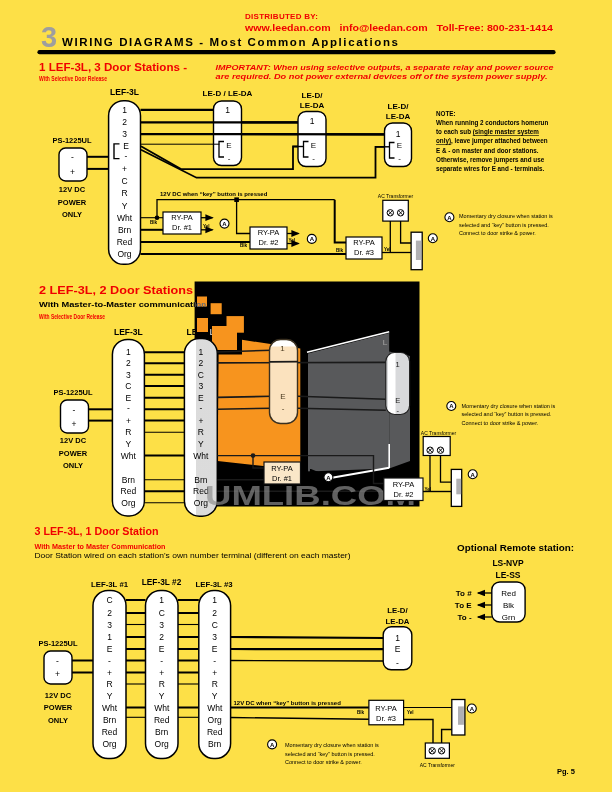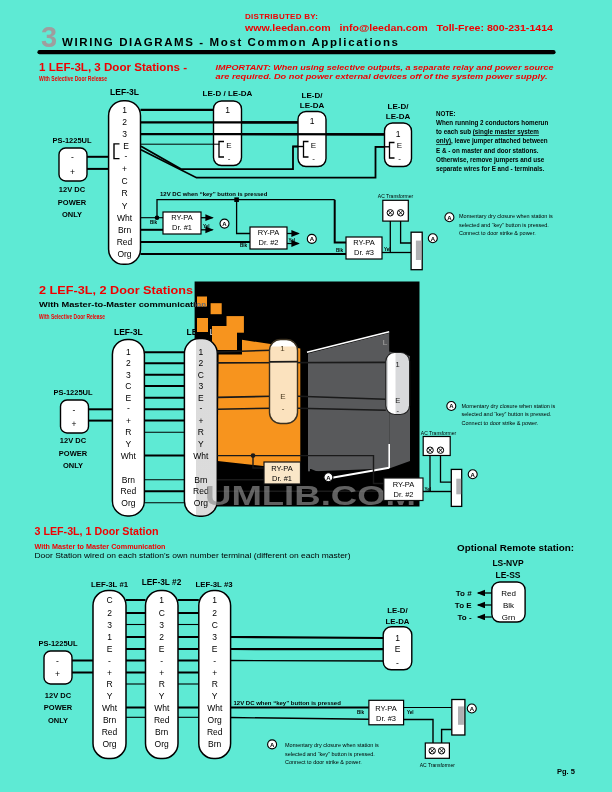--- a/index.html
+++ b/index.html
@@ -1,16 +1,16 @@
 <!DOCTYPE html>
 <html><head>
 <meta charset="utf-8">
 <style>
 html,body{margin:0;padding:0;background:#fff;}
-#page{position:relative;width:612px;height:792px;background:#5eead4;overflow:hidden;}
+#page{position:relative;width:612px;height:792px;background:#fde047;overflow:hidden;}
 svg{display:block;}
 text{font-family:"Liberation Sans",sans-serif;}
 </style>
 </head>
 <body>
 <div id="page">
 <svg width="612" height="792" viewBox="0 0 612 792">
 <defs>
 <marker id="ar" markerWidth="7" markerHeight="6" refX="5.5" refY="2.6" orient="auto">
           <path d="M0,0 L6.5,2.6 L0,5.2 z" fill="#000"></path>

